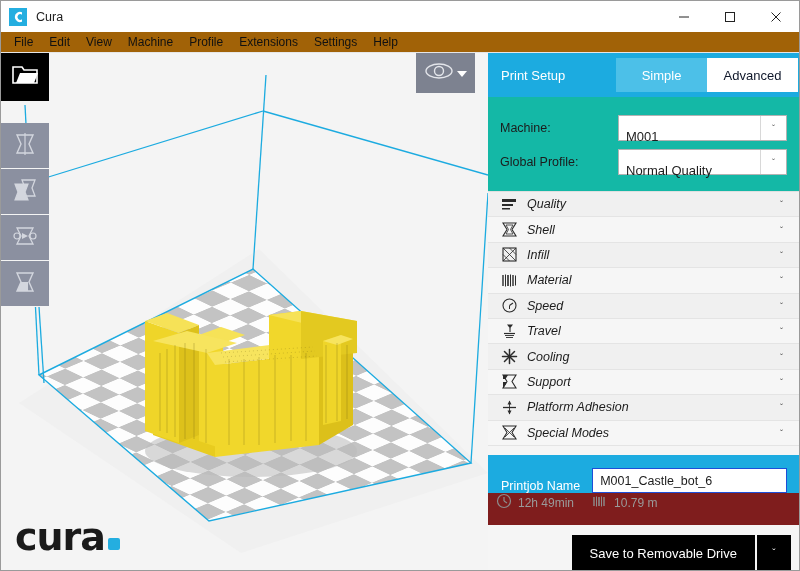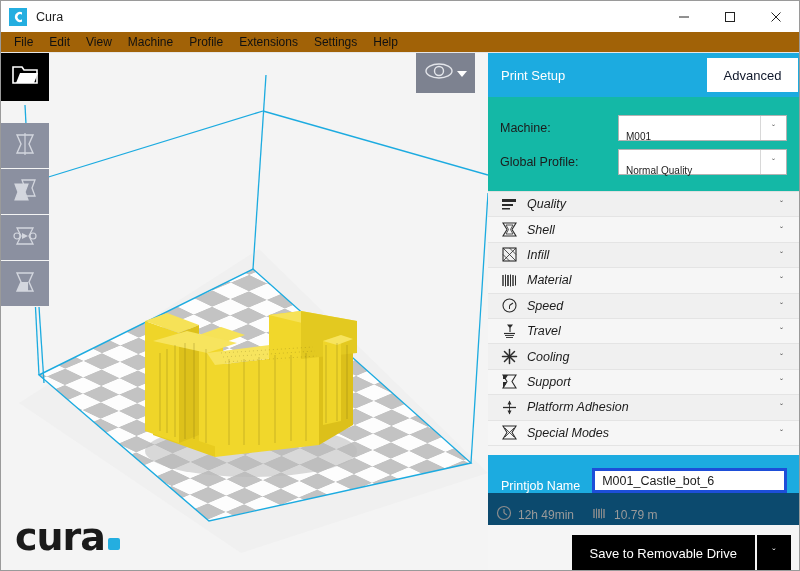--- a/index.html
+++ b/index.html
@@ -137,21 +137,21 @@
   }
   .field-label {
     font-size: 12.5px; color: #1c1c1c; width: 118px;
   }
   .combo {
     flex: 1; height: 26px; background: #ffffff;
     border: 1px solid #b3b3b3;
     display: flex; align-items: center;
   }
   .combo-value {
-    flex: 1; font-size: 10px; color: #1c1c1c; padding-left: 7px; margin-top: 16px;
+    flex: 1; font-size: 13px; color: #1c1c1c; padding-left: 7px; margin-top: 16px;
   }
   .combo-arrow {
     width: 26px; height: 24px;
     display: flex; align-items: center; justify-content: center;
     border-left: 1px solid #d8d8d8;
     color: #555; font-size: 9px;
   }
 
   .cat-list {
     flex: 1 1 auto; overflow: hidden;
@@ -173,28 +173,28 @@
     color: #4a4a4a; font-size: 9px;
   }
 
   .pj-bar {
     height: 38px; background: #1cabe0;
     display: flex; align-items: flex-end; flex: 0 0 auto;
   }
   .pj-label { color: #ffffff; font-size: 12.5px; margin-left: 13px; }
   .pj-input {
     margin-left: 12px; margin-right: 12px; flex: 1;
-    height: 25px; background: #ffffff; border: 3px solid #1d4ed8;
+    height: 25px; background: #ffffff; border: 1px solid #1d4ed8;
     display: flex; align-items: center;
     font-size: 12.5px; color: #1c1c1c; padding-left: 7px;
   }
 
   .stats-row {
-    height: 32px; background: #0c4a6e;
-    display: flex; align-items: flex-end; padding-left: 8px;
+    height: 32px; background: #7f1d1d;
+    display: flex; align-items: flex-start; padding-left: 8px;
     flex: 0 0 auto;
   }
   .stat { display: flex; align-items: center; gap: 6px; margin-right: 18px; }
   .stat-text { font-size: 12px; color: #9a9a9a; }
 
   .save-row {
     flex: 1 1 auto; background: #f5f5f5;
     display: flex; align-items: flex-end; justify-content: flex-end;
     padding-right: 8px;
   }
@@ -402,20 +402,21 @@
           <polygon points="0,1 10,1 5,7" fill="#ffffff"></polygon>
         </svg>
     </span>
   </div>
 
   <div class="sidebar">
 
     <div class="ps-header">
       <span class="ps-title">Print Setup</span>
       <div class="ps-tabs">
+        <div class="ps-tab active">Simple</div>
         <div class="ps-tab inactive">Advanced</div>
       </div>
     </div>
 
     <div class="ps-fields">
       <div class="field-row">
         <span class="field-label">Machine:</span>
         <div class="combo">
           <span class="combo-value">M001</span>
           <span class="combo-arrow">ˇ</span>

